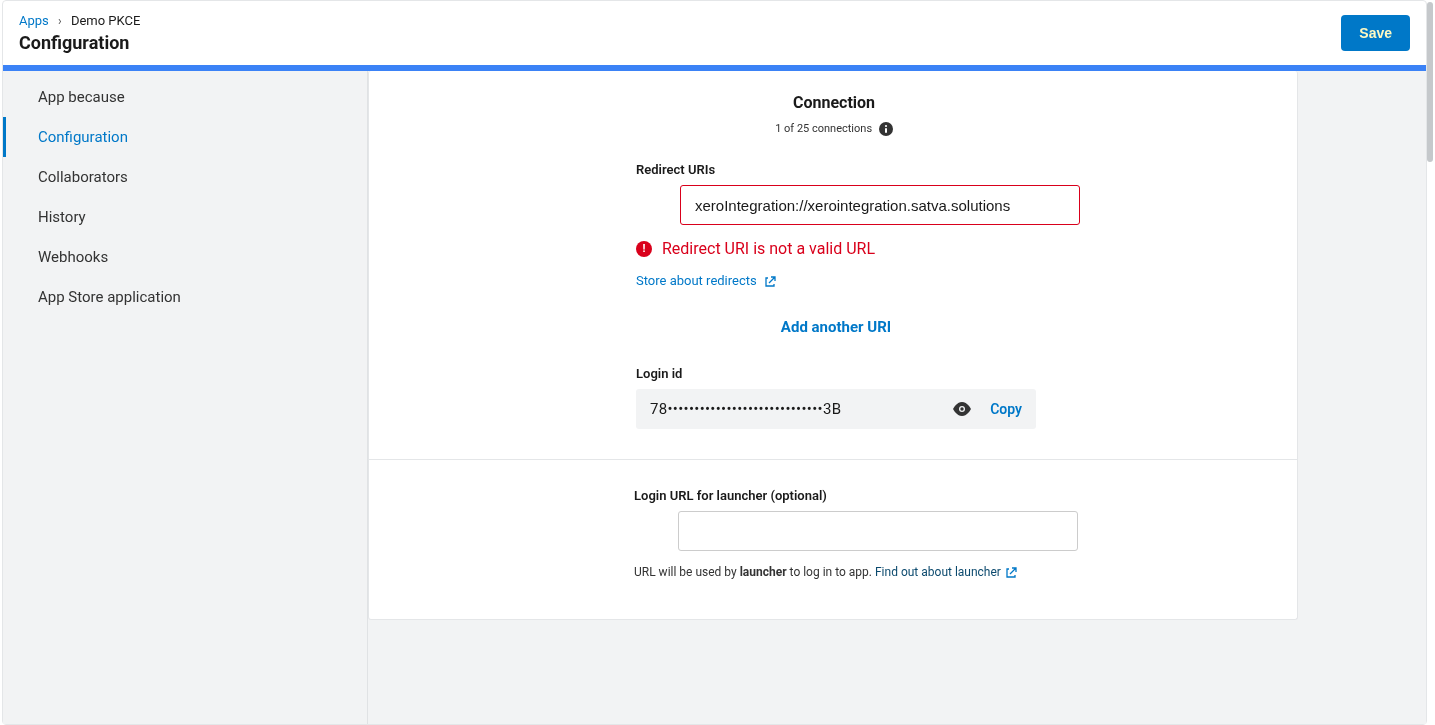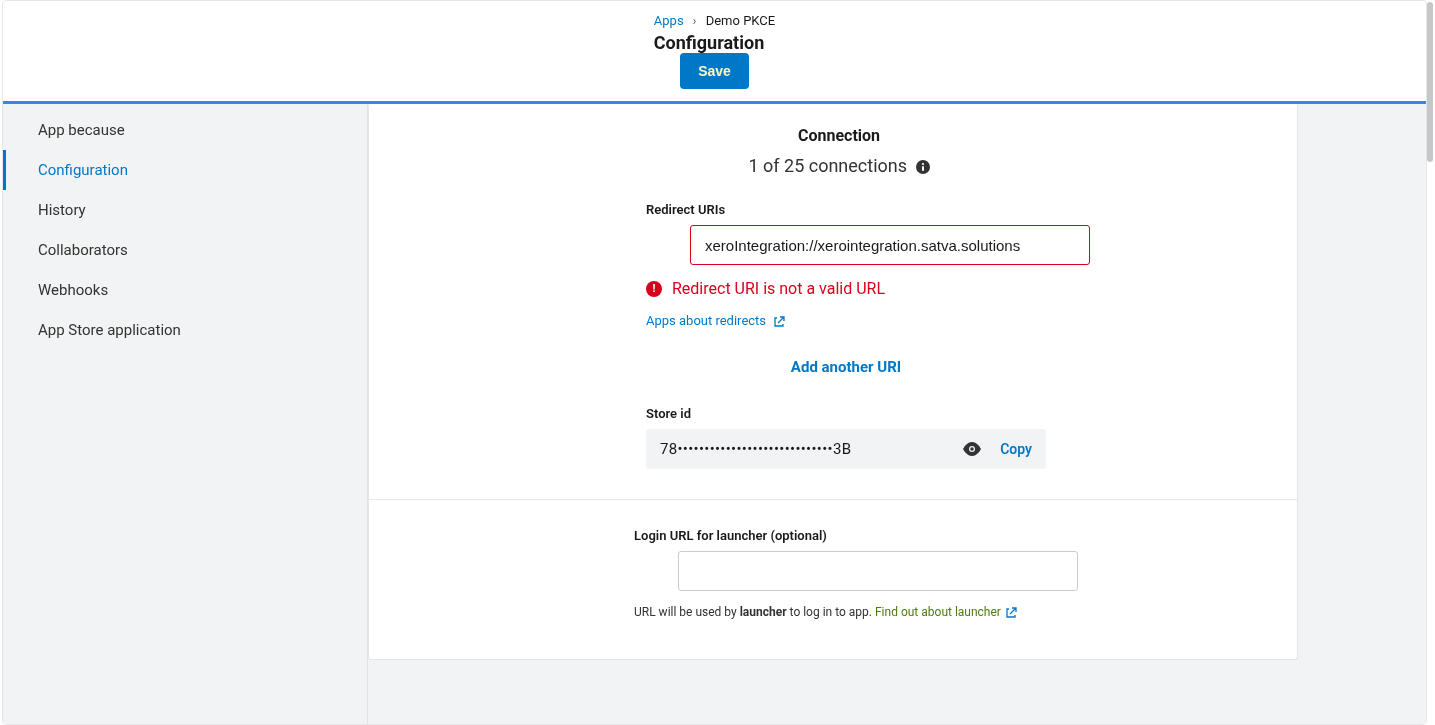--- a/index.html
+++ b/index.html
@@ -30,23 +30,22 @@
       height: 160px;
       background: #c5c8cb;
       border-radius: 3px;
     }
     
     .header {
       display: flex;
       justify-content: space-between;
       align-items: center;
       padding: 12px 16px 12px 16px;
-      border-bottom: 3px solid #3b82f6;
+      border-bottom: 6px solid #3b82f6;
       flex-shrink: 0;
-      flex-direction: column;
     }
     .header-left {}
     .breadcrumb {
       font-size: 13px;
       color: #333;
       margin-bottom: 4px;
     }
     .breadcrumb .bc-link {
       color: #0078c8;
       cursor: pointer;
@@ -108,39 +107,39 @@
     }
     .panel {
       width: 930px;
       background: #fff;
       border: 1px solid #e4e6e8;
       border-radius: 3px;
       border-top: none;
       margin-left: 0;
     }
     .section-connection {
-      padding: 22px 0 30px 12px;
+      padding: 22px 0 30px 2px;
       border-bottom: 1px solid #e4e6e8;
     }
     .section-login {
       padding: 28px 0 40px 0;
     }
     .center-wrap {
       width: 400px;
       margin-left: 265px;
     }
     .section-title {
       font-size: 16px;
       font-weight: 700;
       text-align: center;
       color: #1a1a1a;
     }
     .sub-count {
       text-align: center;
-      font-size: 18px;
+      font-size: 11px;
       color: #333;
       margin-top: 10px;
       margin-bottom: 26px;
     }
     .info-icon {
       display: inline-flex;
       vertical-align: middle;
       margin-left: 4px;
     }
     .field-label {
@@ -247,21 +246,21 @@
     .description .link-inline {
       color: #0078c8;
       cursor: pointer;
     }
     .login-desc {
       font-size: 12px;
       color: #333;
       margin-top: 14px;
     }
     .login-desc b { font-weight: 700; }
-    .login-desc .link-inline { color: #4d7c0f; font-size: 12px; cursor: pointer; }
+    .login-desc .link-inline { color: #0c4a6e; font-size: 12px; cursor: pointer; }
   </style>
 </head>
 <body>
 
 <div class="app-frame">
   <div class="header">
     <div class="header-left">
       <div class="breadcrumb">
         <span class="bc-link">Apps</span>
         <span class="bc-sep">›</span>
@@ -269,22 +268,22 @@
       </div>
       <div class="page-title">Configuration</div>
     </div>
     <button class="btn-primary">Save</button>
   </div>
 
   <div class="body">
     <nav class="sidebar">
       <div class="side-item">App because</div>
       <div class="side-item active">Configuration</div>
+      <div class="side-item">Collaborators</div>
       <div class="side-item">History</div>
-      <div class="side-item">Collaborators</div>
       <div class="side-item">Webhooks</div>
       <div class="side-item">App Store application</div>
     </nav>
 
     <div class="main">
       <div class="panel">
         <div class="section-connection">
           <div class="section-title">Connection</div>
           <div class="sub-count">
             <span>1 of 25 connections</span>
@@ -301,35 +300,35 @@
             <label class="field-label">Redirect URIs</label>
             <input type="text" class="text-input error" value="xeroIntegration://xerointegration.satva.solutions" style="">
 
             <div class="error-row">
               <span class="error-icon-circle">!</span>
               <span class="error-text">Redirect URI is not a valid URL</span>
             </div>
 
             <div class="link-row">
               <span class="link">
-                <span>Apps about redirects</span>
+                <span>Store about redirects</span>
                 <span class="ext-icon">
                   <svg width="12" height="12" viewBox="0 0 12 12" fill="none">
                     <path d="M4 2H2v8h8V8" stroke="#0078c8" stroke-width="1.3"></path>
                     <path d="M7 1h4v4M11 1L5 7" stroke="#0078c8" stroke-width="1.3"></path>
                   </svg>
                 </span>
               </span>
             </div>
 
             <div class="add-another">
               <span>Add another URI</span>
             </div>
 
-            <label class="field-label" style="margin-top:30px;">Store id</label>
+            <label class="field-label" style="margin-top:30px;">Login id</label>
             <div class="client-id-box">
               <span class="client-id-value">78•••••••••••••••••••••••••••••3B</span>
               <span class="eye-wrap">
                 <svg width="20" height="14" viewBox="0 0 20 14">
                   <path d="M10 0C4.5 0 1 7 1 7s3.5 7 9 7 9-7 9-7-3.5-7-9-7z" fill="#333"></path>
                   <circle cx="10" cy="7" r="3" fill="#f2f3f4"></circle>
                   <circle cx="10" cy="7" r="1.7" fill="#333"></circle>
                 </svg>
               </span>
               <span class="copy-link">Copy</span>

